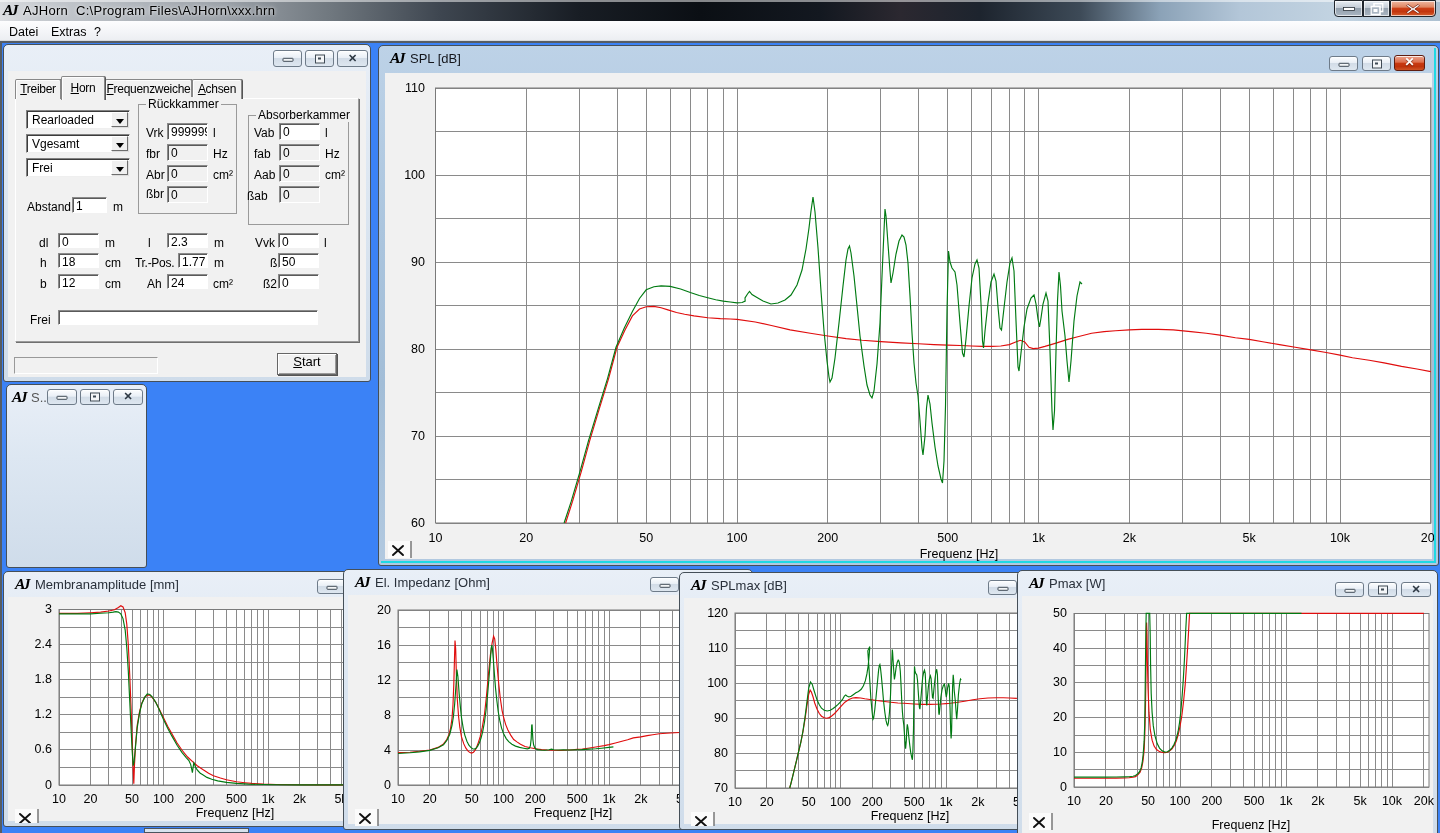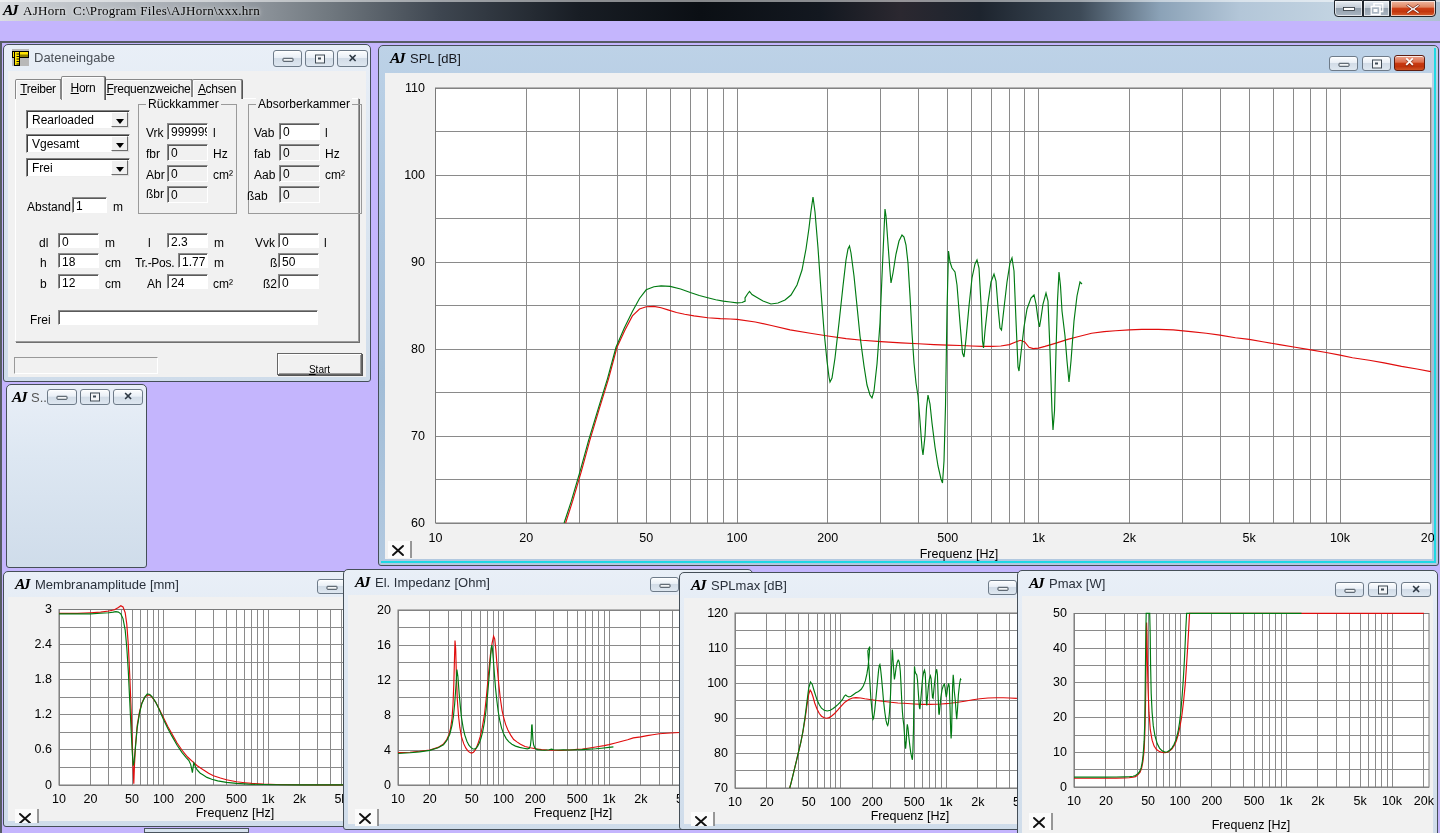--- a/index.html
+++ b/index.html
@@ -1,27 +1,27 @@
 <!DOCTYPE html>
 <html><head><meta charset="utf-8"><style>
 * { margin:0; padding:0; box-sizing:border-box; }
 html,body { width:1440px; height:833px; overflow:hidden;
   font-family:"Liberation Sans",sans-serif; }
-#root { position:absolute; left:0; top:0; width:1440px; height:833px; background:#c4b5fd; }
+#root { position:absolute; left:0; top:0; width:1440px; height:833px; background:#3b82f6; }
 .abs { position:absolute; }
 
 #mtitle { position:absolute; left:0; top:0; width:1440px; height:21px;
   background:linear-gradient(90deg,#dcdee2 0px,#c6cacf 40px,#b4b9bf 120px,#9da3aa 220px,
    #70787f 330px,#3e4650 440px,#181d24 580px,#0b0f14 700px,#131820 820px,#2b2830 900px,
    #1d242e 980px,#3d4a57 1080px,#8ba2b7 1160px,#b3c6d8 1240px,#c3d4e2 1340px,#adc0d1 1440px); }
 #mtitle:before { content:""; position:absolute; left:0; top:0; width:1440px; height:2px;
   background:rgba(255,255,255,.5); }
 #mtitle .ticon { position:absolute; left:3px; top:1px; }
 #mtitle .ttext { position:absolute; left:23px; top:3px; font-size:13px; letter-spacing:0.3px; color:#000;
-  text-shadow:0 0 3px rgba(255,255,255,.75),0 0 6px rgba(255,255,255,.55); white-space:pre;font-family:Liberation Serif, serif; }
+  text-shadow:0 0 3px rgba(255,255,255,.75),0 0 6px rgba(255,255,255,.55); white-space:pre; }
 .ajicon { font-family:"Liberation Serif",serif; font-style:italic; font-weight:bold;
   font-size:15.5px; letter-spacing:-2.5px; color:#000; line-height:16px; }
 
 #mbtns { position:absolute; left:1334px; top:0; width:102px; height:17px; }
 .mb { position:absolute; top:0; height:17px; border:1px solid #20262d;
   box-shadow:inset 0 0 0 1px rgba(255,255,255,.65); }
 .mb-min { left:0; width:29px; border-radius:0 0 0 4px;
   background:linear-gradient(#e7edf3,#c3ccd6 45%,#94a1ae 50%,#aab6c2); }
 .mb-max { left:29px; width:27px;
   background:linear-gradient(#e7edf3,#c3ccd6 45%,#94a1ae 50%,#aab6c2); }
@@ -94,20 +94,25 @@
           <rect x="0.5" y="3.5" width="9" height="8" fill="#aab6c2" stroke="#fff" stroke-width="1.6"></rect>
           <rect x="3" y="6" width="4" height="3" fill="#fff"></rect>
         </svg>
       </div>
 <div class="mb mb-close">
         <svg width="14" height="11" viewBox="0 0 15 12">
           <path d="M2 1 L7.5 5 L13 1 L14.5 2.5 L9.5 6 L14.5 9.5 L13 11 L7.5 7 L2 11 L0.5 9.5 L5.5 6 L0.5 2.5 Z" fill="#fff" stroke="#5c1208" stroke-width="0.7"></path>
         </svg>
       </div>
 </div>
+    <div id="menubar">
+      <span style="left:9px">Datei</span>
+      <span style="left:51px">Extras</span>
+      <span style="left:94px">?</span>
+    </div>
     <div class="abs" style="left:0;top:41px;width:1440px;height:2px;background:#565d64"></div>
     <div class="abs" style="left:0;top:41px;width:2px;height:792px;background:#565d64"></div>
     <div class="abs" style="left:144px;top:828px;width:105px;height:5px;background:#d7e2ee;border:1px solid #4a545e"></div>
     <div class="win win-active" style="left:378px;top:45px;width:1061px;height:521px">
       <div class="tbar">
         <span class="ajicon" style="position:absolute;left:11px;top:4px">AJ</span>
         <span class="ttext2" style="left:31px;color:#14161c">SPL [dB]</span>
       </div>
       <div class="client" style="left:6px;top:27px;right:6px;bottom:6px"></div>
       <div class="abs" style="right:2px;top:2px;width:2px;bottom:2px;background:#1fd9e4"></div>
@@ -585,30 +590,20 @@
         <div class="glyph-min"></div>
       </div>
       <div class="cb" style="left:73px;top:4px;width:30px;height:16px">
         <div class="glyph-max"></div>
       </div>
       <div class="cb" style="left:106px;top:4px;width:30px;height:16px">
         <div class="glyph-x">✕</div>
       </div>
     </div>
     <div class="win win-inactive" style="left:3px;top:44px;width:368px;height:338px;z-index:6">
-      <div class="tbar">
-        <svg style="position:absolute;left:8px;top:4px" width="17" height="17" viewBox="0 0 17 17">
-<rect x="0" y="0" width="17" height="17" fill="#b9b9b9"></rect>
-<rect x="0.5" y="2.5" width="16" height="6" fill="#ffe400" stroke="#000" stroke-width="1"></rect>
-<path d="M3 8 v-2.5 M5 8 v-2.5 M7 8 v-2.5 M9 8 v-2.5 M11 8 v-2.5 M13 8 v-2.5 M15 8 v-2.5" stroke="#000" stroke-width="0.9"></path>
-<rect x="2.5" y="2.5" width="5" height="14" fill="#ffe400" stroke="#000" stroke-width="1"></rect>
-<path d="M7 5 h-2.5 M7 7.5 h-2.5 M7 10 h-2.5 M7 12.5 h-2.5 M7 15 h-2.5" stroke="#000" stroke-width="0.9"></path>
-</svg>
-        <span class="ttext2" style="left:30px;color:#4b5057">Dateneingabe</span>
-      </div>
       <div class="cb" style="left:269px;top:5px;width:29px;height:17px">
         <div class="glyph-min"></div>
       </div>
       <div class="cb" style="left:301px;top:5px;width:29px;height:17px">
         <div class="glyph-max"></div>
       </div>
       <div class="cb" style="left:333px;top:5px;width:31px;height:17px">
         <div class="glyph-x">✕</div>
       </div>
       <div class="client" style="left:4px;top:26px;right:4px;bottom:4px">
@@ -628,21 +623,21 @@
         <div class="combo" style="left:18px;top:87px;width:104px;height:19px">
           <span class="ct">Frei</span>
           <span class="ca"></span>
         </div>
         <span class="lbl" style="left:19px;top:129px">Abstand</span>
         <div class="field" style="left:64px;top:126px;width:35px;height:16px">1</div>
         <span class="lbl" style="left:105px;top:129px">m</span>
         <div class="grp" style="left:130px;top:33px;width:99px;height:110px">
           <span class="gt">Rückkammer</span>
         </div>
-        <div class="grp" style="left:240px;top:33px;width:114px;height:110px">
+        <div class="grp" style="left:240px;top:44px;width:101px;height:110px">
           <span class="gt">Absorberkammer</span>
         </div>
         <span class="lbl" style="left:138px;top:55px">Vrk</span>
         <div class="field" style="left:159px;top:52px;width:41px;height:17px">999999​</div>
         <span class="lbl" style="left:205px;top:55px">l</span>
         <span class="lbl" style="left:138px;top:76px">fbr</span>
         <div class="field field-d" style="left:159px;top:73px;width:41px;height:17px">0</div>
         <span class="lbl" style="left:205px;top:76px">Hz</span>
         <span class="lbl" style="left:138px;top:97px">Abr</span>
         <div class="field field-d" style="left:159px;top:94px;width:41px;height:17px">0</div>
@@ -681,15 +676,15 @@
         <div class="field" style="left:50px;top:203px;width:41px;height:15px">12</div>
         <span class="lbl" style="left:97px;top:206px">cm</span>
         <span class="lbl" style="left:139px;top:206px">Ah</span>
         <div class="field" style="left:159px;top:203px;width:41px;height:15px">24</div>
         <span class="lbl" style="left:205px;top:206px">cm²</span>
         <span class="lbl" style="left:255px;top:206px">ß2</span>
         <div class="field" style="left:270px;top:203px;width:41px;height:15px">0</div>
         <span class="lbl" style="left:22px;top:242px">Frei</span>
         <div class="field" style="left:50px;top:239px;width:260px;height:15px"></div>
         <div class="abs" style="left:6px;top:286px;width:144px;height:17px;background:#f1f1f1;border:1px solid #999;border-right-color:#fff;border-bottom-color:#fff"></div>
-        <div class="abs" style="left:269px;top:282px;width:85px;height:22px;background:#f1f1f1;border:1px solid #666;box-shadow:inset 1px 1px 0 #fff, inset -1px -1px 0 #9a9a9a, 1px 1px 0 #555;text-align:center;font-size:10px;padding-top:10px"><u>S</u>tart</div>
+        <div class="abs" style="left:269px;top:282px;width:60px;height:22px;background:#f1f1f1;border:1px solid #666;box-shadow:inset 1px 1px 0 #fff, inset -1px -1px 0 #9a9a9a, 1px 1px 0 #555;text-align:center;font-size:13px;padding-top:0"><u>S</u>tart</div>
       </div>
     </div>
   </div>
 </body></html>

